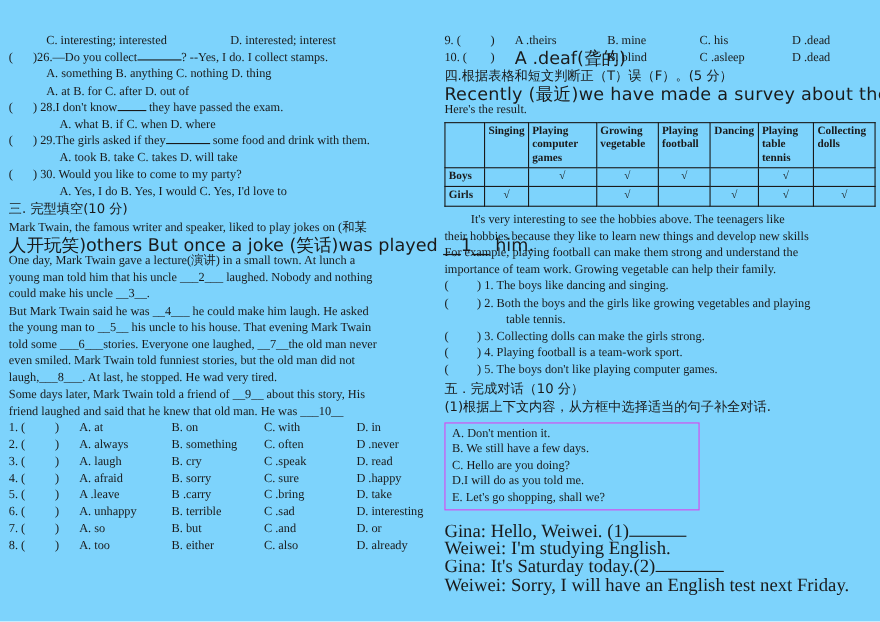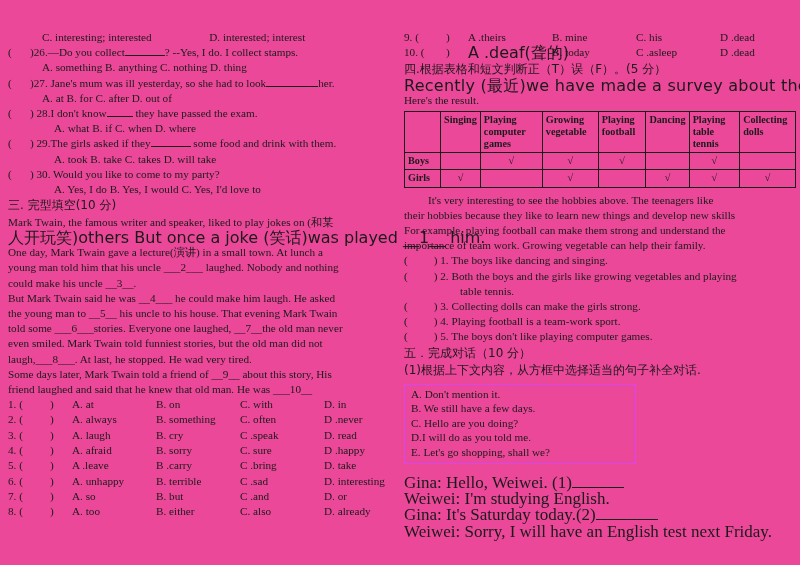--- a/index.html
+++ b/index.html
@@ -12,21 +12,21 @@
     width: 800px;
     height: 565px;
     font-family: "Liberation Serif", "DejaVu Serif", serif;
     color: #1a1a1a;
     overflow: hidden;
   }
   .page {
     position: relative;
     width: 800px;
     height: 565px;
-    background: #ec4899;
+    background: #7dd3fc;
   }
   .col {
     position: absolute;
     top: 30px;
     width: 392px;
   }
   .col-left  { left: 8px; }
   .col-right { left: 404px; }
 
   .ln {
@@ -117,23 +117,20 @@
       <span>C. interesting; interested</span>
       <span style="display:inline-block;width:52px"></span>
       <span>D. interested; interest</span>
     </div>
 
     <div class="ln">
       <span class="brk">(</span><span>)26.—Do you collect</span><span class="blank-m"></span><span>?   --Yes, I do. I collect stamps.</span>
     </div>
     <div class="ln indent-a">A. something          B. anything      C. nothing       D. thing</div>
 
-    <div class="ln">
-      <span class="brk">(</span><span>)27. Jane's mum was ill yesterday, so she had to look</span><span class="blank-l"></span><span>her.</span>
-    </div>
     <div class="ln indent-a">A. at            B. for            C. after           D. out of</div>
 
     <div class="ln">
       <span class="brk">(</span><span>) 28.I don't know</span><span class="blank-s"></span> <span>they have passed the exam.</span>
     </div>
     <div class="ln indent-c">A. what    B. if       C. when    D. where</div>
 
     <div class="ln">
       <span class="brk">(</span><span>) 29.The girls asked if they</span><span class="blank-m"></span> <span>some food and drink with them.</span>
     </div>
@@ -239,21 +236,21 @@
         <span class="par">)</span>
         <span class="o">A .theirs</span>
         <span class="o">B. mine</span>
         <span class="o">C. his</span>
         <span class="o">D .dead</span>
       </div>
       <div class="optrow">
         <span class="num">10. (</span>
         <span class="par">)</span>
         <span class="o cn">A .deaf(聋的)</span>
-        <span class="o">B. today</span>
+        <span class="o">B. blind</span>
         <span class="o">C .asleep</span>
         <span class="o">D .dead</span>
       </div>
     </div>
 
     <div class="heading">
       <span class="cn">四.根据表格和短文判断正（T）误（F）。(5 分）</span>
     </div>
 
     <div class="ln cn" style="letter-spacing:0.25px">Recently (最近)we have made a survey about the teenager's hobbies.</div>

